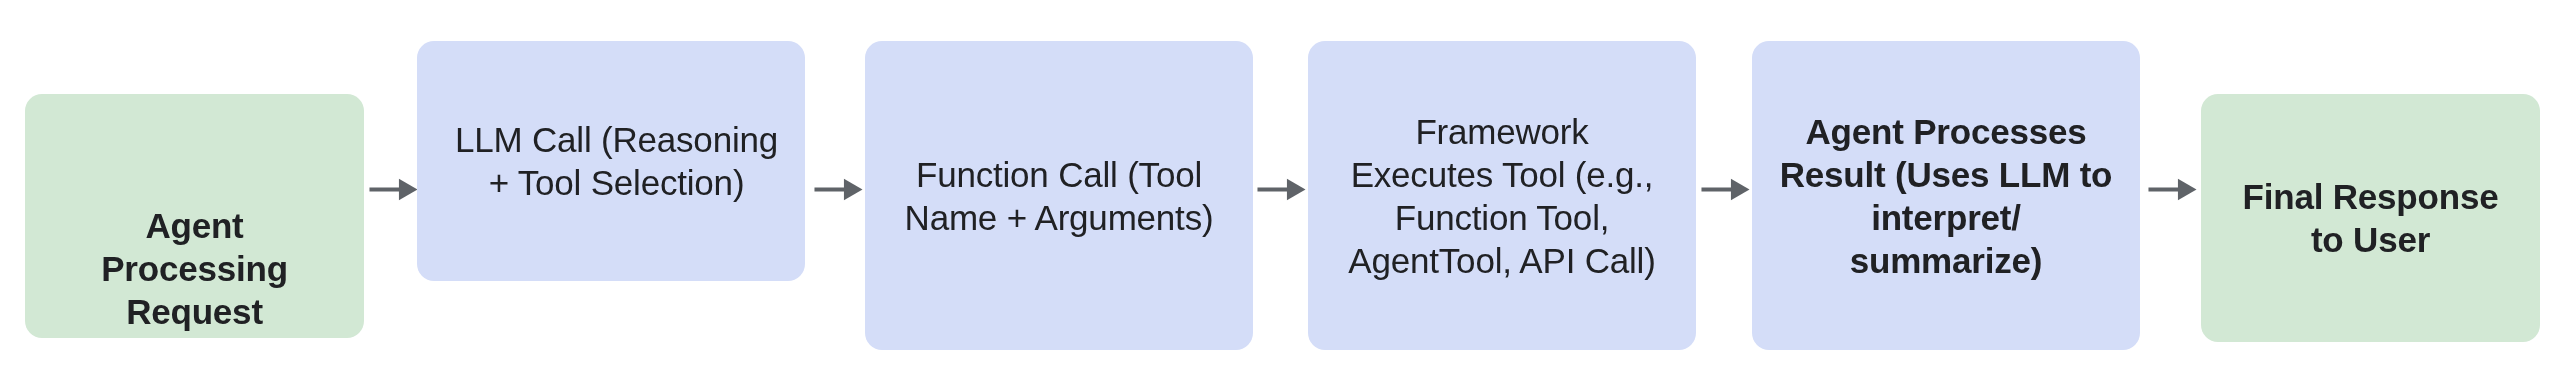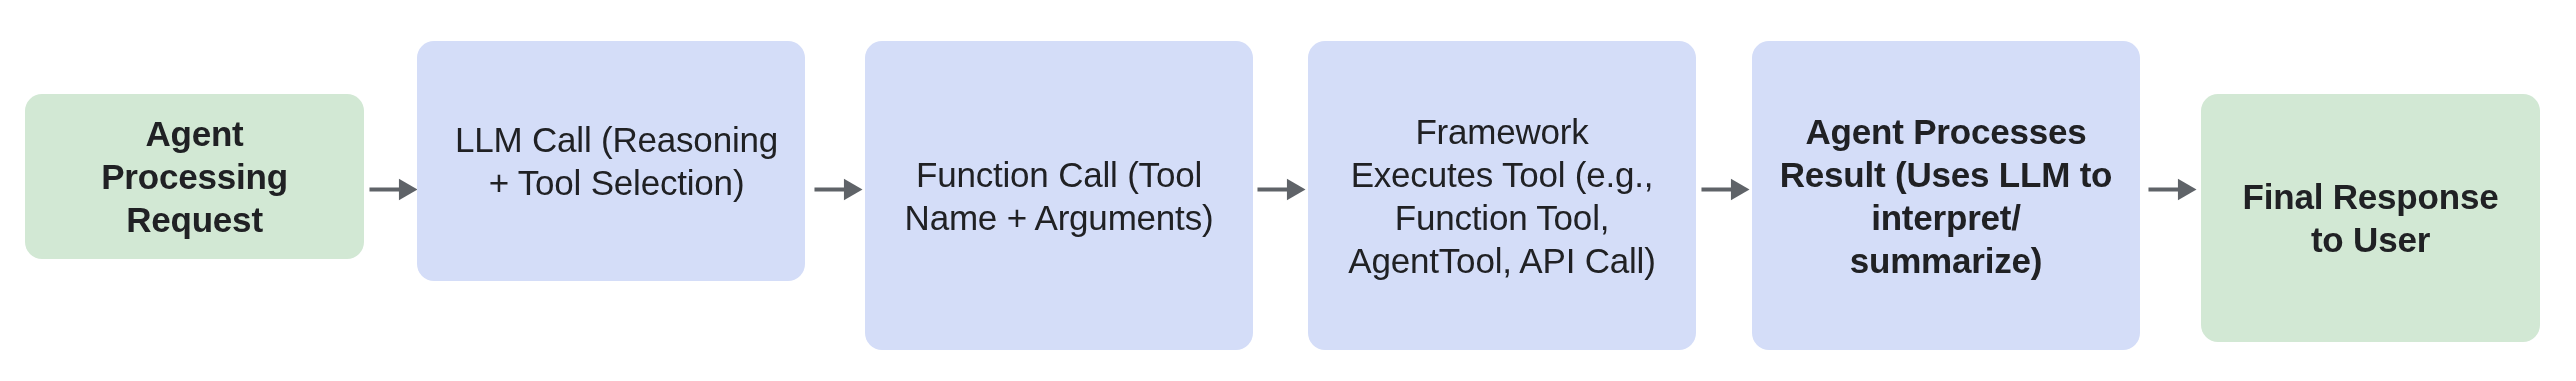--- a/index.html
+++ b/index.html
@@ -52,21 +52,21 @@
   .connector svg {
     display: block;
     overflow: visible;
   }
 </style>
 </head>
 <body>
 
 <div id="canvas">
 
-  <div class="node terminal" style="left:25px; top:94px; width:339px; height:165px;">
+  <div class="node terminal" style="left:25px; top:94px; width:339px; height:244px;align-items:flex-end;">
     <span class="node-label">Agent
 Processing
 Request</span>
   </div>
 
   <div class="connector" style="left:369px; top:174px; width:49px;">
     <svg width="49" height="31" viewBox="0 0 62 40" aria-hidden="true">
       <line x1="0" y1="20" x2="42" y2="20" stroke="#5f6368" stroke-width="5"></line>
       <polygon points="38,6 62,20 38,34" fill="#5f6368"></polygon>
     </svg>

